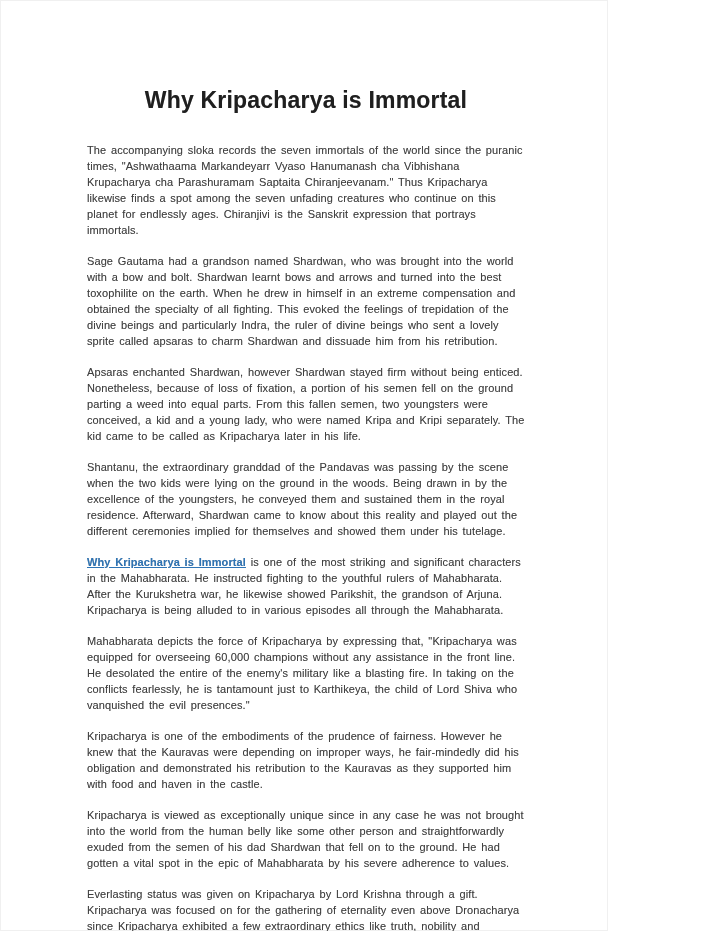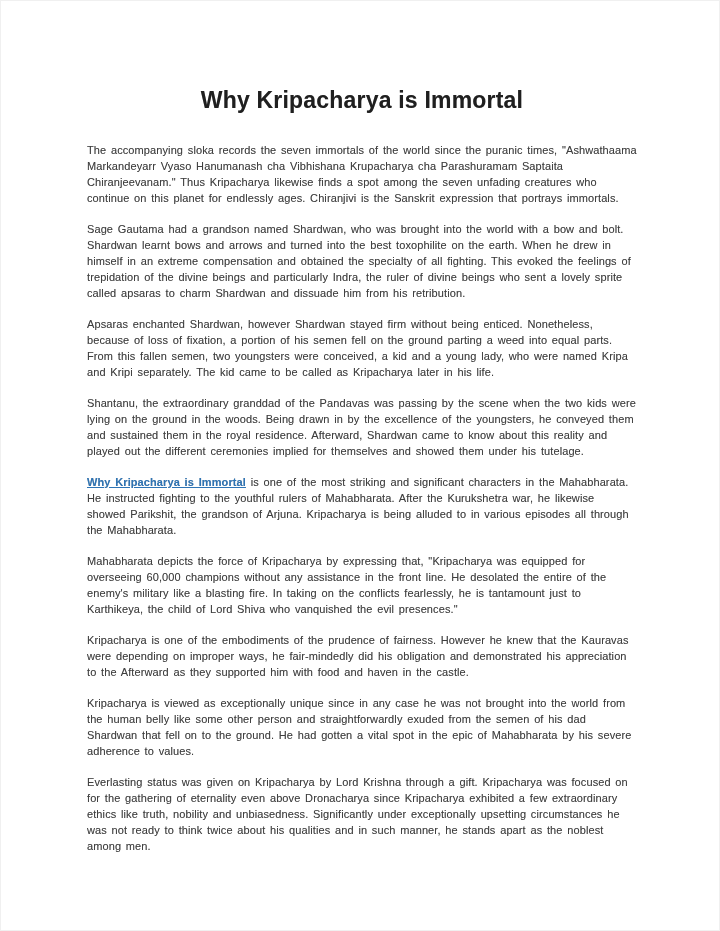--- a/index.html
+++ b/index.html
@@ -9,21 +9,21 @@
   }
 
   body {
     width: 720px;
     height: 931px;
     overflow: hidden;
     font-family: "Liberation Sans", "DejaVu Sans", sans-serif;
   }
 
   .page {
-    width: 720px;
+    width: 608px;
     height: 931px;
     background: #ffffff;
     border: 1px solid #f0f0f0;
     padding: 86px 82px 0 86px;
   }
 
   .doc-title {
     text-align: center;
     font-size: 23px;
     font-weight: bold;
@@ -64,20 +64,20 @@
     <p>Sage Gautama had a grandson named Shardwan, who was brought into the world with a bow and bolt. Shardwan learnt bows and arrows and turned into the best toxophilite on the earth. When he drew in himself in an extreme compensation and obtained the specialty of all fighting. This evoked the feelings of trepidation of the divine beings and particularly Indra, the ruler of divine beings who sent a lovely sprite called apsaras to charm Shardwan and dissuade him from his retribution.</p>
 
     <p>Apsaras enchanted Shardwan, however Shardwan stayed firm without being enticed. Nonetheless, because of loss of fixation, a portion of his semen fell on the ground parting a weed into equal parts. From this fallen semen, two youngsters were conceived, a kid and a young lady, who were named Kripa and Kripi separately. The kid came to be called as Kripacharya later in his life.</p>
 
     <p>Shantanu, the extraordinary granddad of the Pandavas was passing by the scene when the two kids were lying on the ground in the woods. Being drawn in by the excellence of the youngsters, he conveyed them and sustained them in the royal residence. Afterward, Shardwan came to know about this reality and played out the different ceremonies implied for themselves and showed them under his tutelage.</p>
 
     <p><a class="doc-link" style="color: rgb(46, 116, 181);">Why Kripacharya is Immortal</a><span> is one of the most striking and significant characters in the Mahabharata. He instructed fighting to the youthful rulers of Mahabharata. After the Kurukshetra war, he likewise showed Parikshit, the grandson of Arjuna. Kripacharya is being alluded to in various episodes all through the Mahabharata.</span></p>
 
     <p>Mahabharata depicts the force of Kripacharya by expressing that, "Kripacharya was equipped for overseeing 60,000 champions without any assistance in the front line. He desolated the entire of the enemy's military like a blasting fire. In taking on the conflicts fearlessly, he is tantamount just to Karthikeya, the child of Lord Shiva who vanquished the evil presences."</p>
 
-    <p>Kripacharya is one of the embodiments of the prudence of fairness. However he knew that the Kauravas were depending on improper ways, he fair-mindedly did his obligation and demonstrated his appreciation to the Afterward as they supported him with food and haven in the castle.</p>
+    <p>Kripacharya is one of the embodiments of the prudence of fairness. However he knew that the Kauravas were depending on improper ways, he fair-mindedly did his obligation and demonstrated his retribution to the Kauravas as they supported him with food and haven in the castle.</p>
 
     <p>Kripacharya is viewed as exceptionally unique since in any case he was not brought into the world from the human belly like some other person and straightforwardly exuded from the semen of his dad Shardwan that fell on to the ground. He had gotten a vital spot in the epic of Mahabharata by his severe adherence to values.</p>
 
     <p>Everlasting status was given on Kripacharya by Lord Krishna through a gift. Kripacharya was focused on for the gathering of eternality even above Dronacharya since Kripacharya exhibited a few extraordinary ethics like truth, nobility and unbiasedness. Significantly under exceptionally upsetting circumstances he was not ready to think twice about his qualities and in such manner, he stands apart as the noblest among men.</p>
 
   </div>
 </div>
 
 </body></html>

